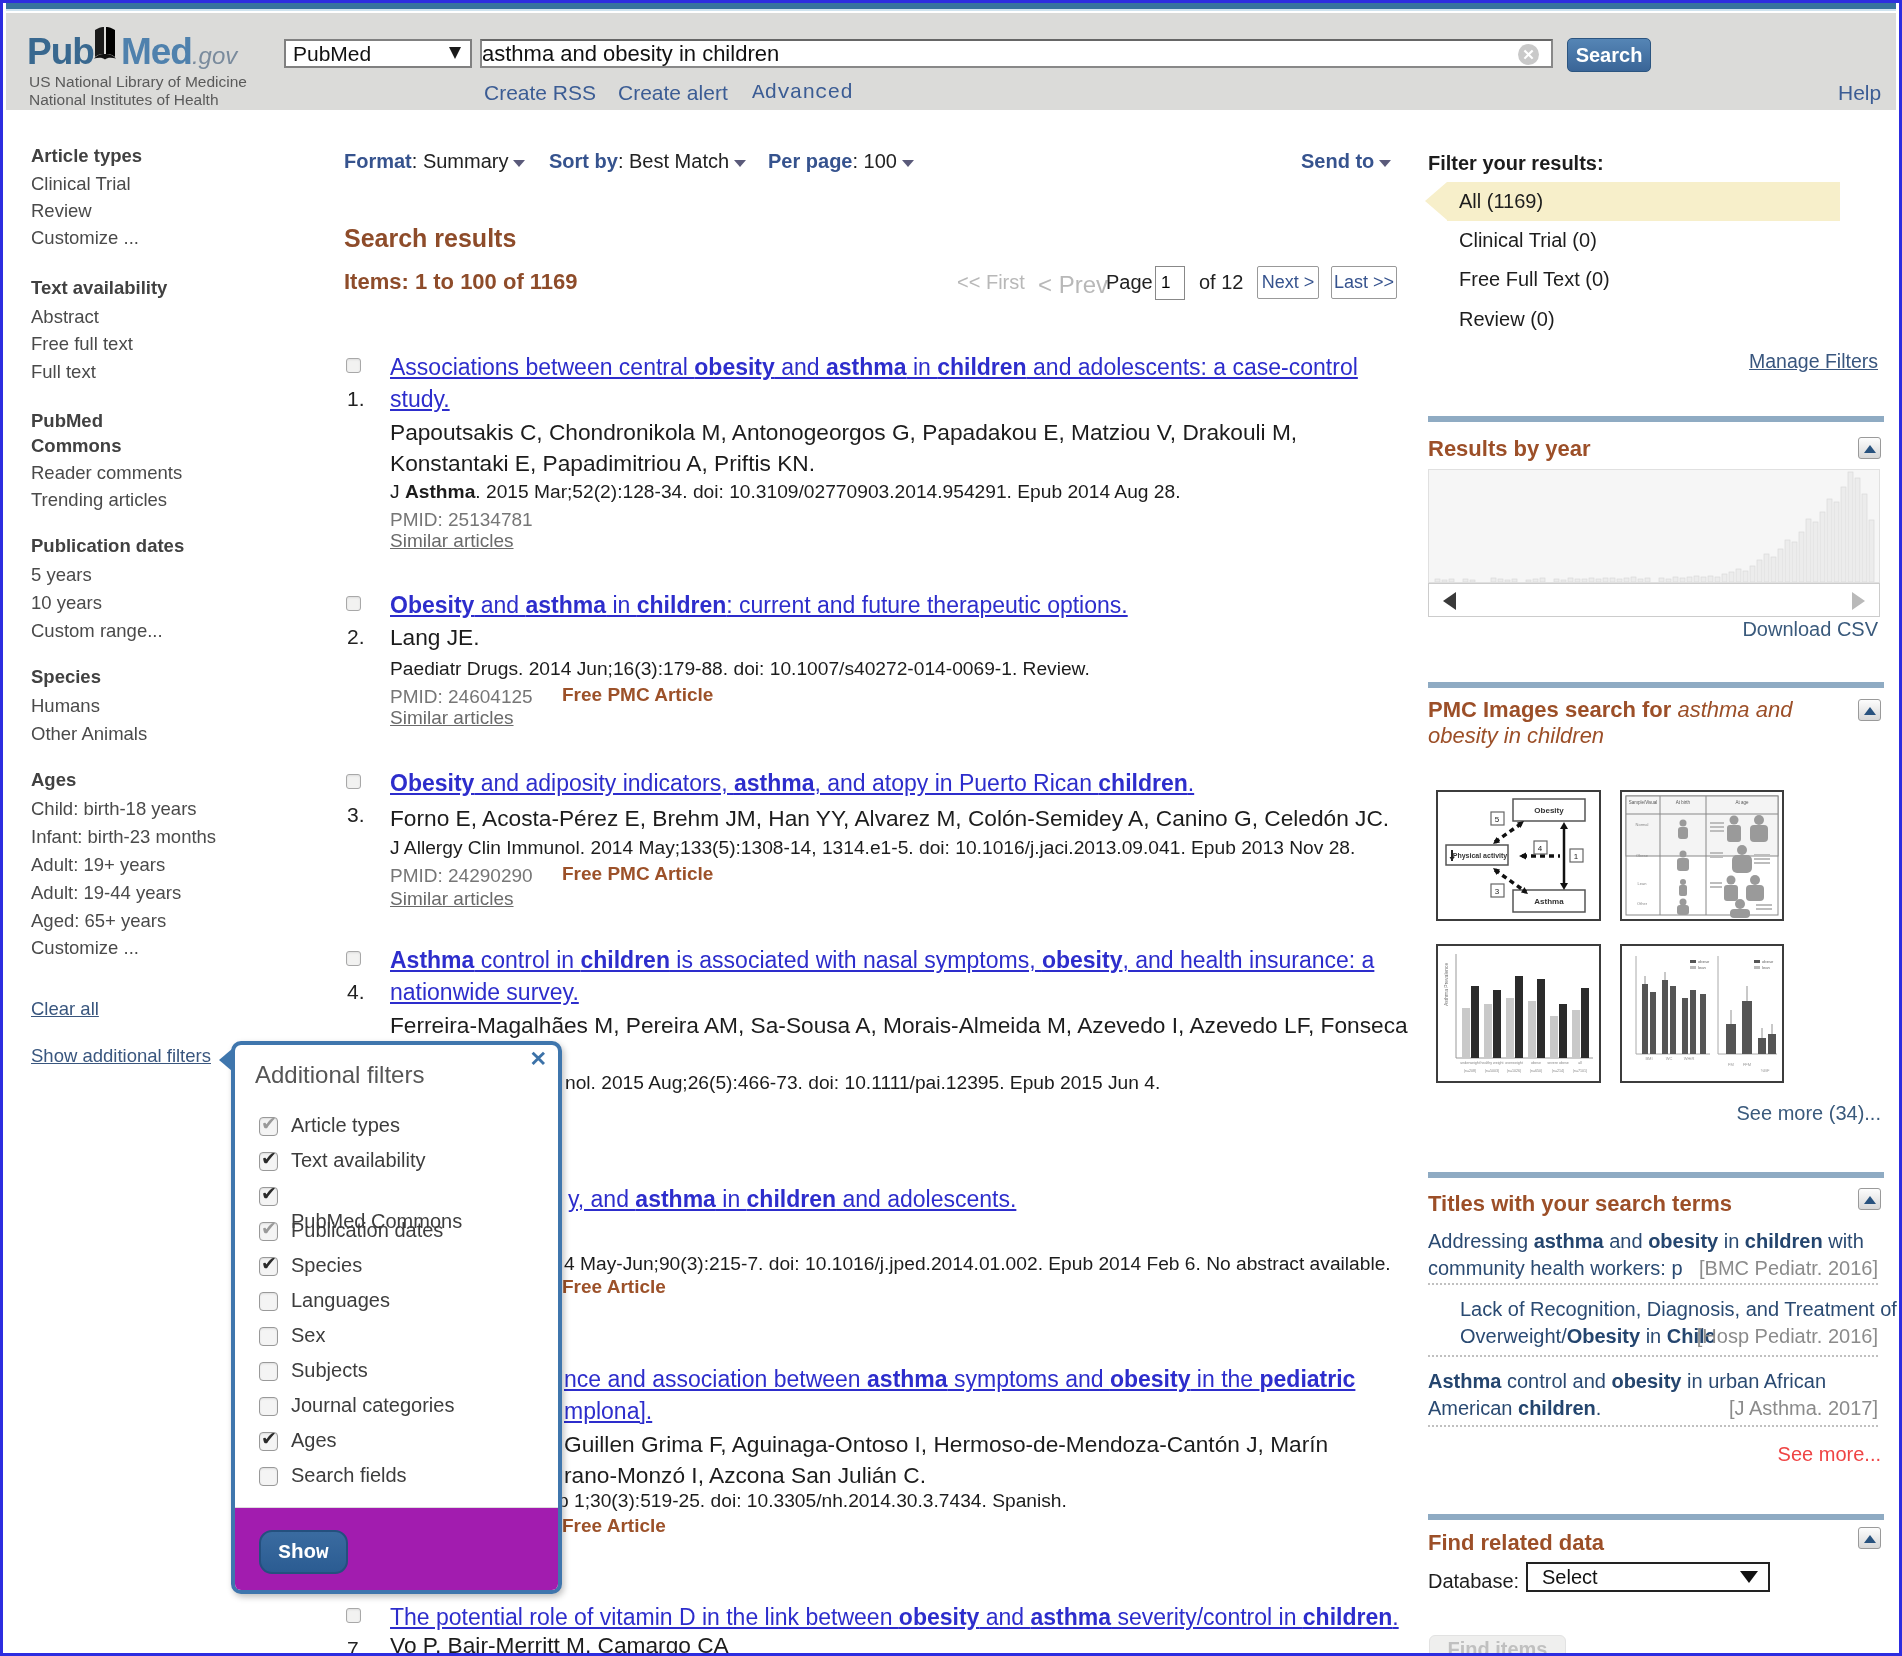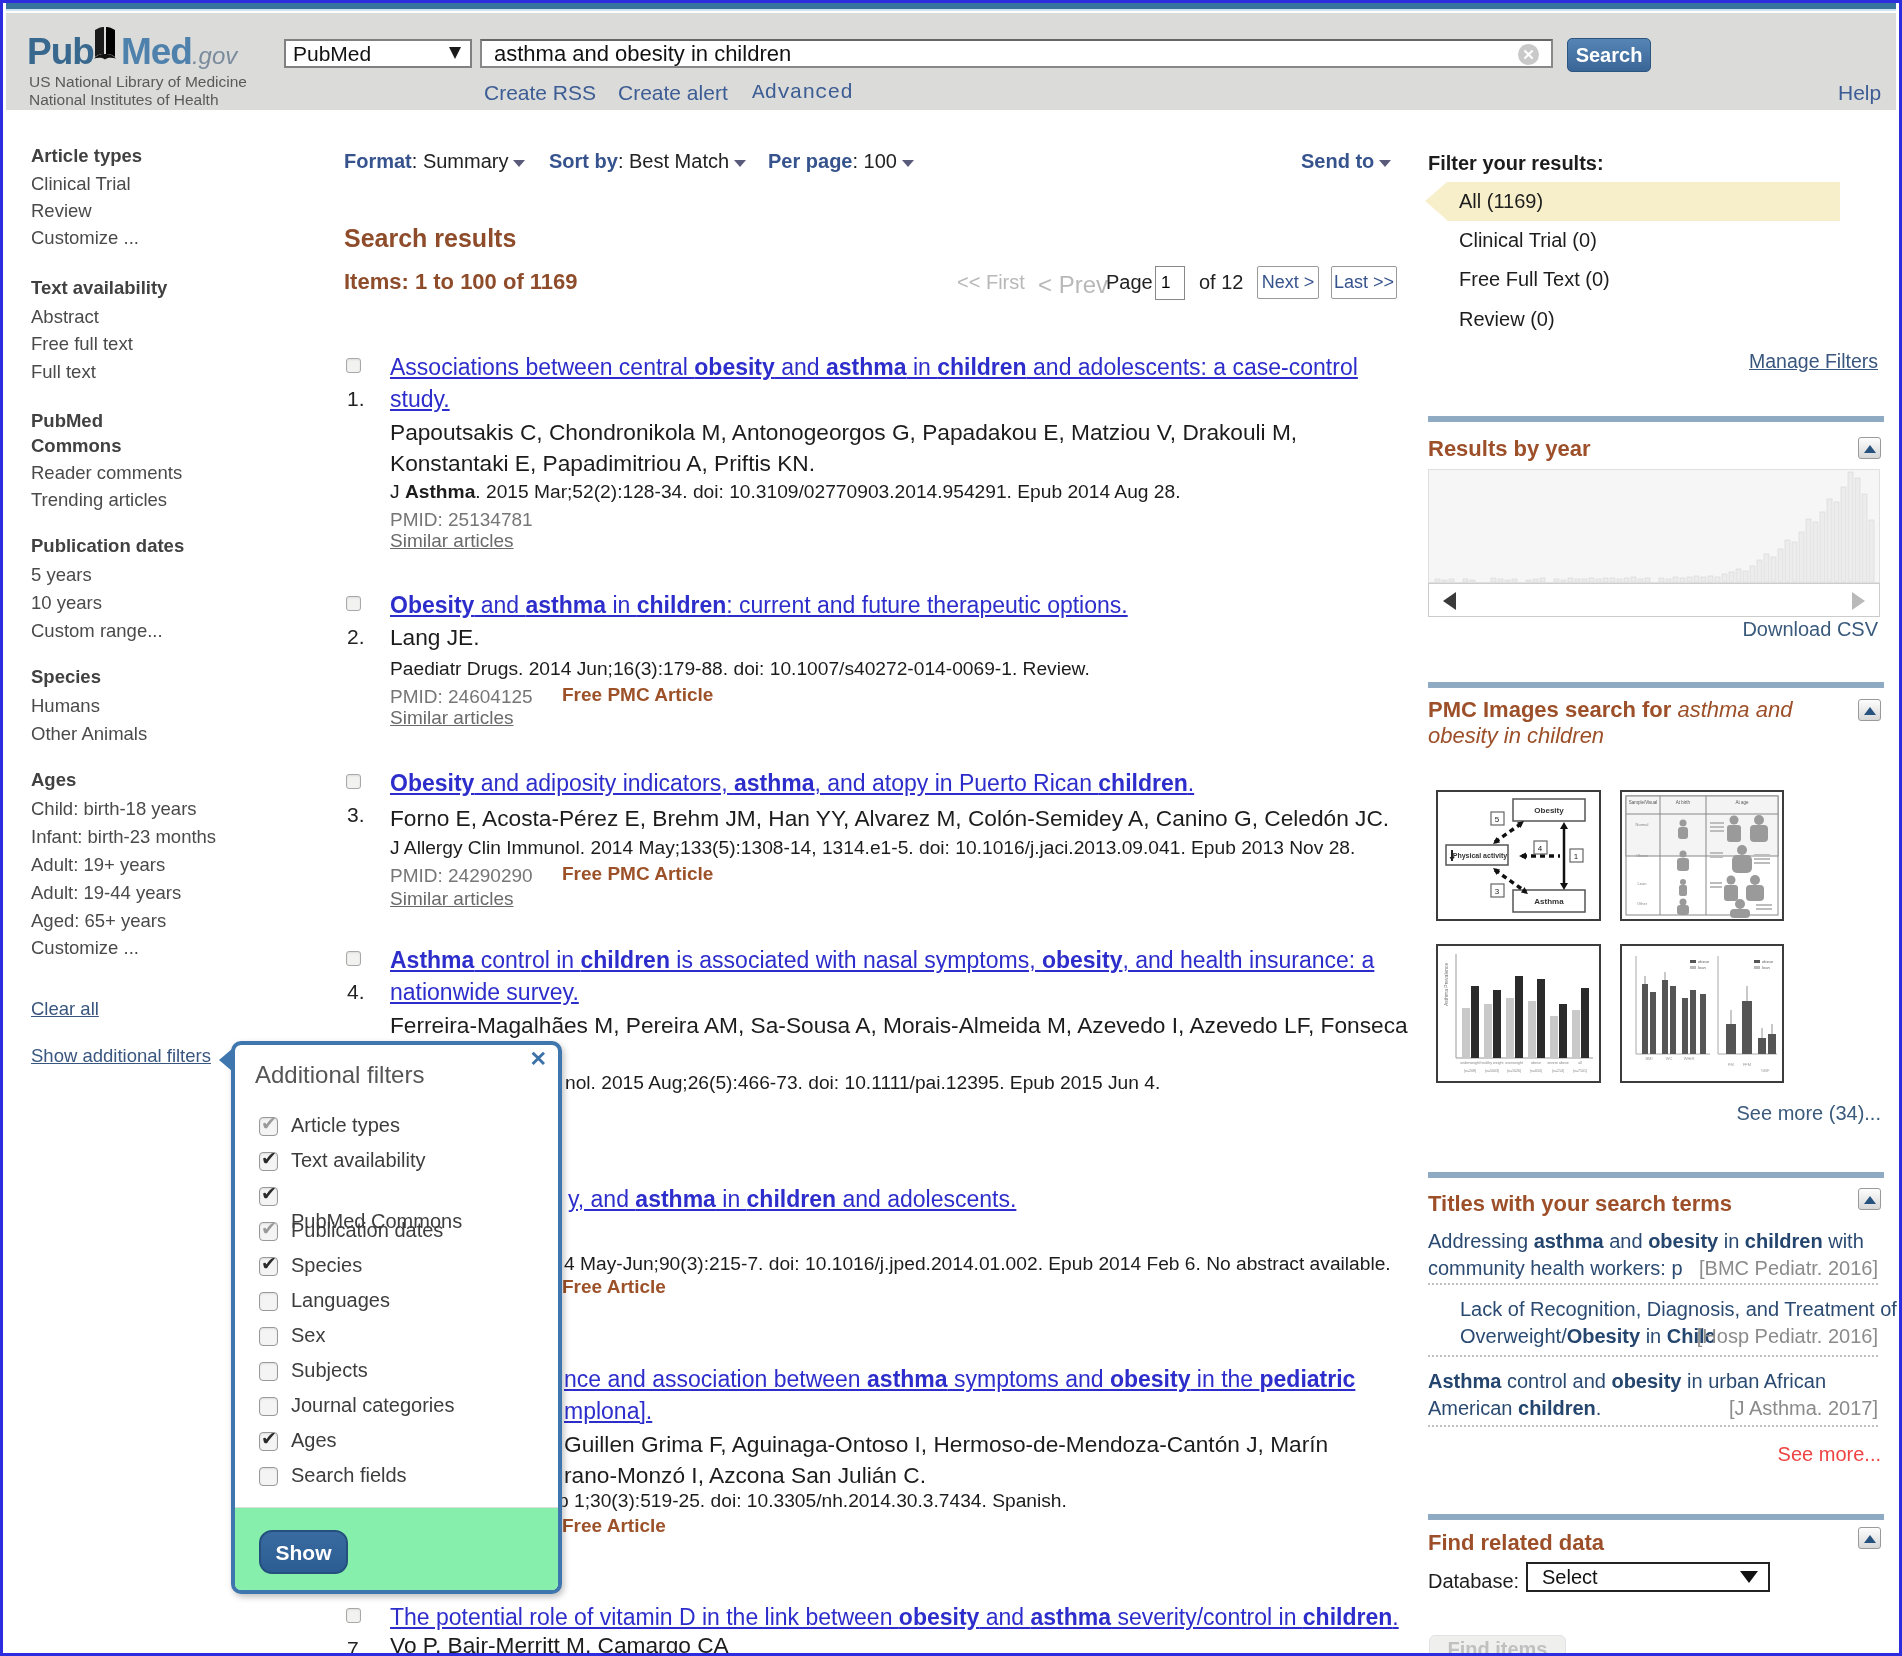--- a/index.html
+++ b/index.html
@@ -8,21 +8,21 @@
 #topbar{position:absolute;left:6px;top:3px;width:1890px;height:8px;background:#36739e;border-bottom:2px solid #cfe3ef;z-index:5;}
 #header{position:absolute;left:6px;top:13px;width:1890px;height:97px;background:#dbdbd9;z-index:4;}
 
 .logo-pub{font-weight:bold;font-size:37px;color:#39688f;letter-spacing:-1px;}
 .logo-med{font-weight:bold;font-size:37px;color:#4f81ad;letter-spacing:-1px;}
 .logo-gov{font-style:italic;font-size:24px;color:#7a8b9d;}
 .hsmall{font-size:15.5px;color:#5a5a5a;line-height:18px;}
 
 #selbox{left:284px;top:39px;width:188px;height:29px;background:#fff;border:2px solid #808080;font-size:21px;color:#111;line-height:25px;padding-left:7px;}
 #selarrow{left:449px;top:47px;width:0;height:0;border-left:6.5px solid transparent;border-right:6.5px solid transparent;border-top:12px solid #1a1a1a;}
-#qinput{left:480px;top:39px;width:1073px;height:29px;background:#fff;border:2px solid #888;border-top-color:#666;font-size:22px;color:#111;line-height:26px;padding-left:12px;}
+#qinput{left:480px;top:39px;width:1073px;height:29px;background:#fff;border:2px solid #888;border-top-color:#666;font-size:22px;color:#111;line-height:26px;padding-left:0;}
 #clearx{left:1518px;top:44px;width:21px;height:21px;border-radius:11px;background:#c9c9c9;color:#fff;font-size:15px;font-weight:bold;text-align:center;line-height:21px;}
 #searchbtn{left:1567px;top:38px;width:84px;height:34px;background:#4273a8;background:linear-gradient(#5585b5,#3a6597);border:1px solid #2c5580;border-radius:5px;color:#fff;font-weight:bold;font-size:20px;text-align:center;line-height:32px;}
 .hlink{color:#3b5c94;font-size:21px;}
 
 .sb-h{font-weight:bold;font-size:18.5px;color:#414141;}
 .sb-l{font-size:18.5px;color:#4a4a4a;}
 .sb-a{font-size:18.5px;color:#39567e;text-decoration:underline;}
 
 .tlab{font-weight:bold;color:#36538e;font-size:20px;}
 .tval{color:#222;font-size:20px;}
@@ -49,21 +49,21 @@
 .graybr{color:#8b8b8b;}
 .dotline{position:absolute;border-top:2px dotted #c0c0c0;width:450px;left:1428px;}
 
 #popup{position:absolute;left:231px;top:1041px;width:331px;height:553px;background:#fff;border:4px solid #3f76ad;border-radius:10px;box-shadow:2px 3px 6px rgba(0,0,0,0.25);z-index:50;}
 #popup .title{position:absolute;left:20px;top:16px;font-size:24px;color:#565656;}
 #popup .closex{position:absolute;right:11px;top:2px;font-size:21px;font-weight:bold;color:#3c72a8;}
 .pchk{position:absolute;left:24px;width:19px;height:19px;border:1px solid #999;border-radius:4px;background:#f4f4f4;box-shadow:inset 0 1px 2px #ddd;}
 .pchk.on:after{content:"\2714";position:absolute;left:1px;top:-6px;font-size:19px;color:#2b2b2b;}
 .pchk.dis:after{content:"\2714";position:absolute;left:1px;top:-6px;font-size:19px;color:#9a9a9a;}
 .plab{position:absolute;left:56px;font-size:20px;color:#3d3d3d;}
-#popfoot{position:absolute;left:0;bottom:0;width:323px;height:83px;background:#86efac;border-top:1px solid #ddd;border-radius:0 0 6px 6px;}
+#popfoot{position:absolute;left:0;bottom:0;width:323px;height:83px;background:#a21caf;border-top:1px solid #ddd;border-radius:0 0 6px 6px;font-family:Liberation Mono, monospace;}
 #showbtn{position:absolute;left:24px;top:22px;width:89px;height:44px;background:linear-gradient(#3a6ba0,#2b5c92);border:2px solid #24507e;border-radius:13px;color:#fff;font-weight:bold;font-size:21px;text-align:center;line-height:41px;}
 #notch{position:absolute;left:219px;top:1049px;width:0;height:0;border-top:11px solid transparent;border-bottom:11px solid transparent;border-right:13px solid #3f76ad;z-index:51;}
 </style></head><body>
 
 <div id="header"></div>
 <div id="topbar"></div>
 
 <div class="abs" style="left:27px;top:31px;z-index:6;">
   <span class="logo-pub">Pub</span><span style="display:inline-block;width:27px;"></span><span class="logo-med">Med</span><span class="logo-gov">.gov</span>
 </div>

